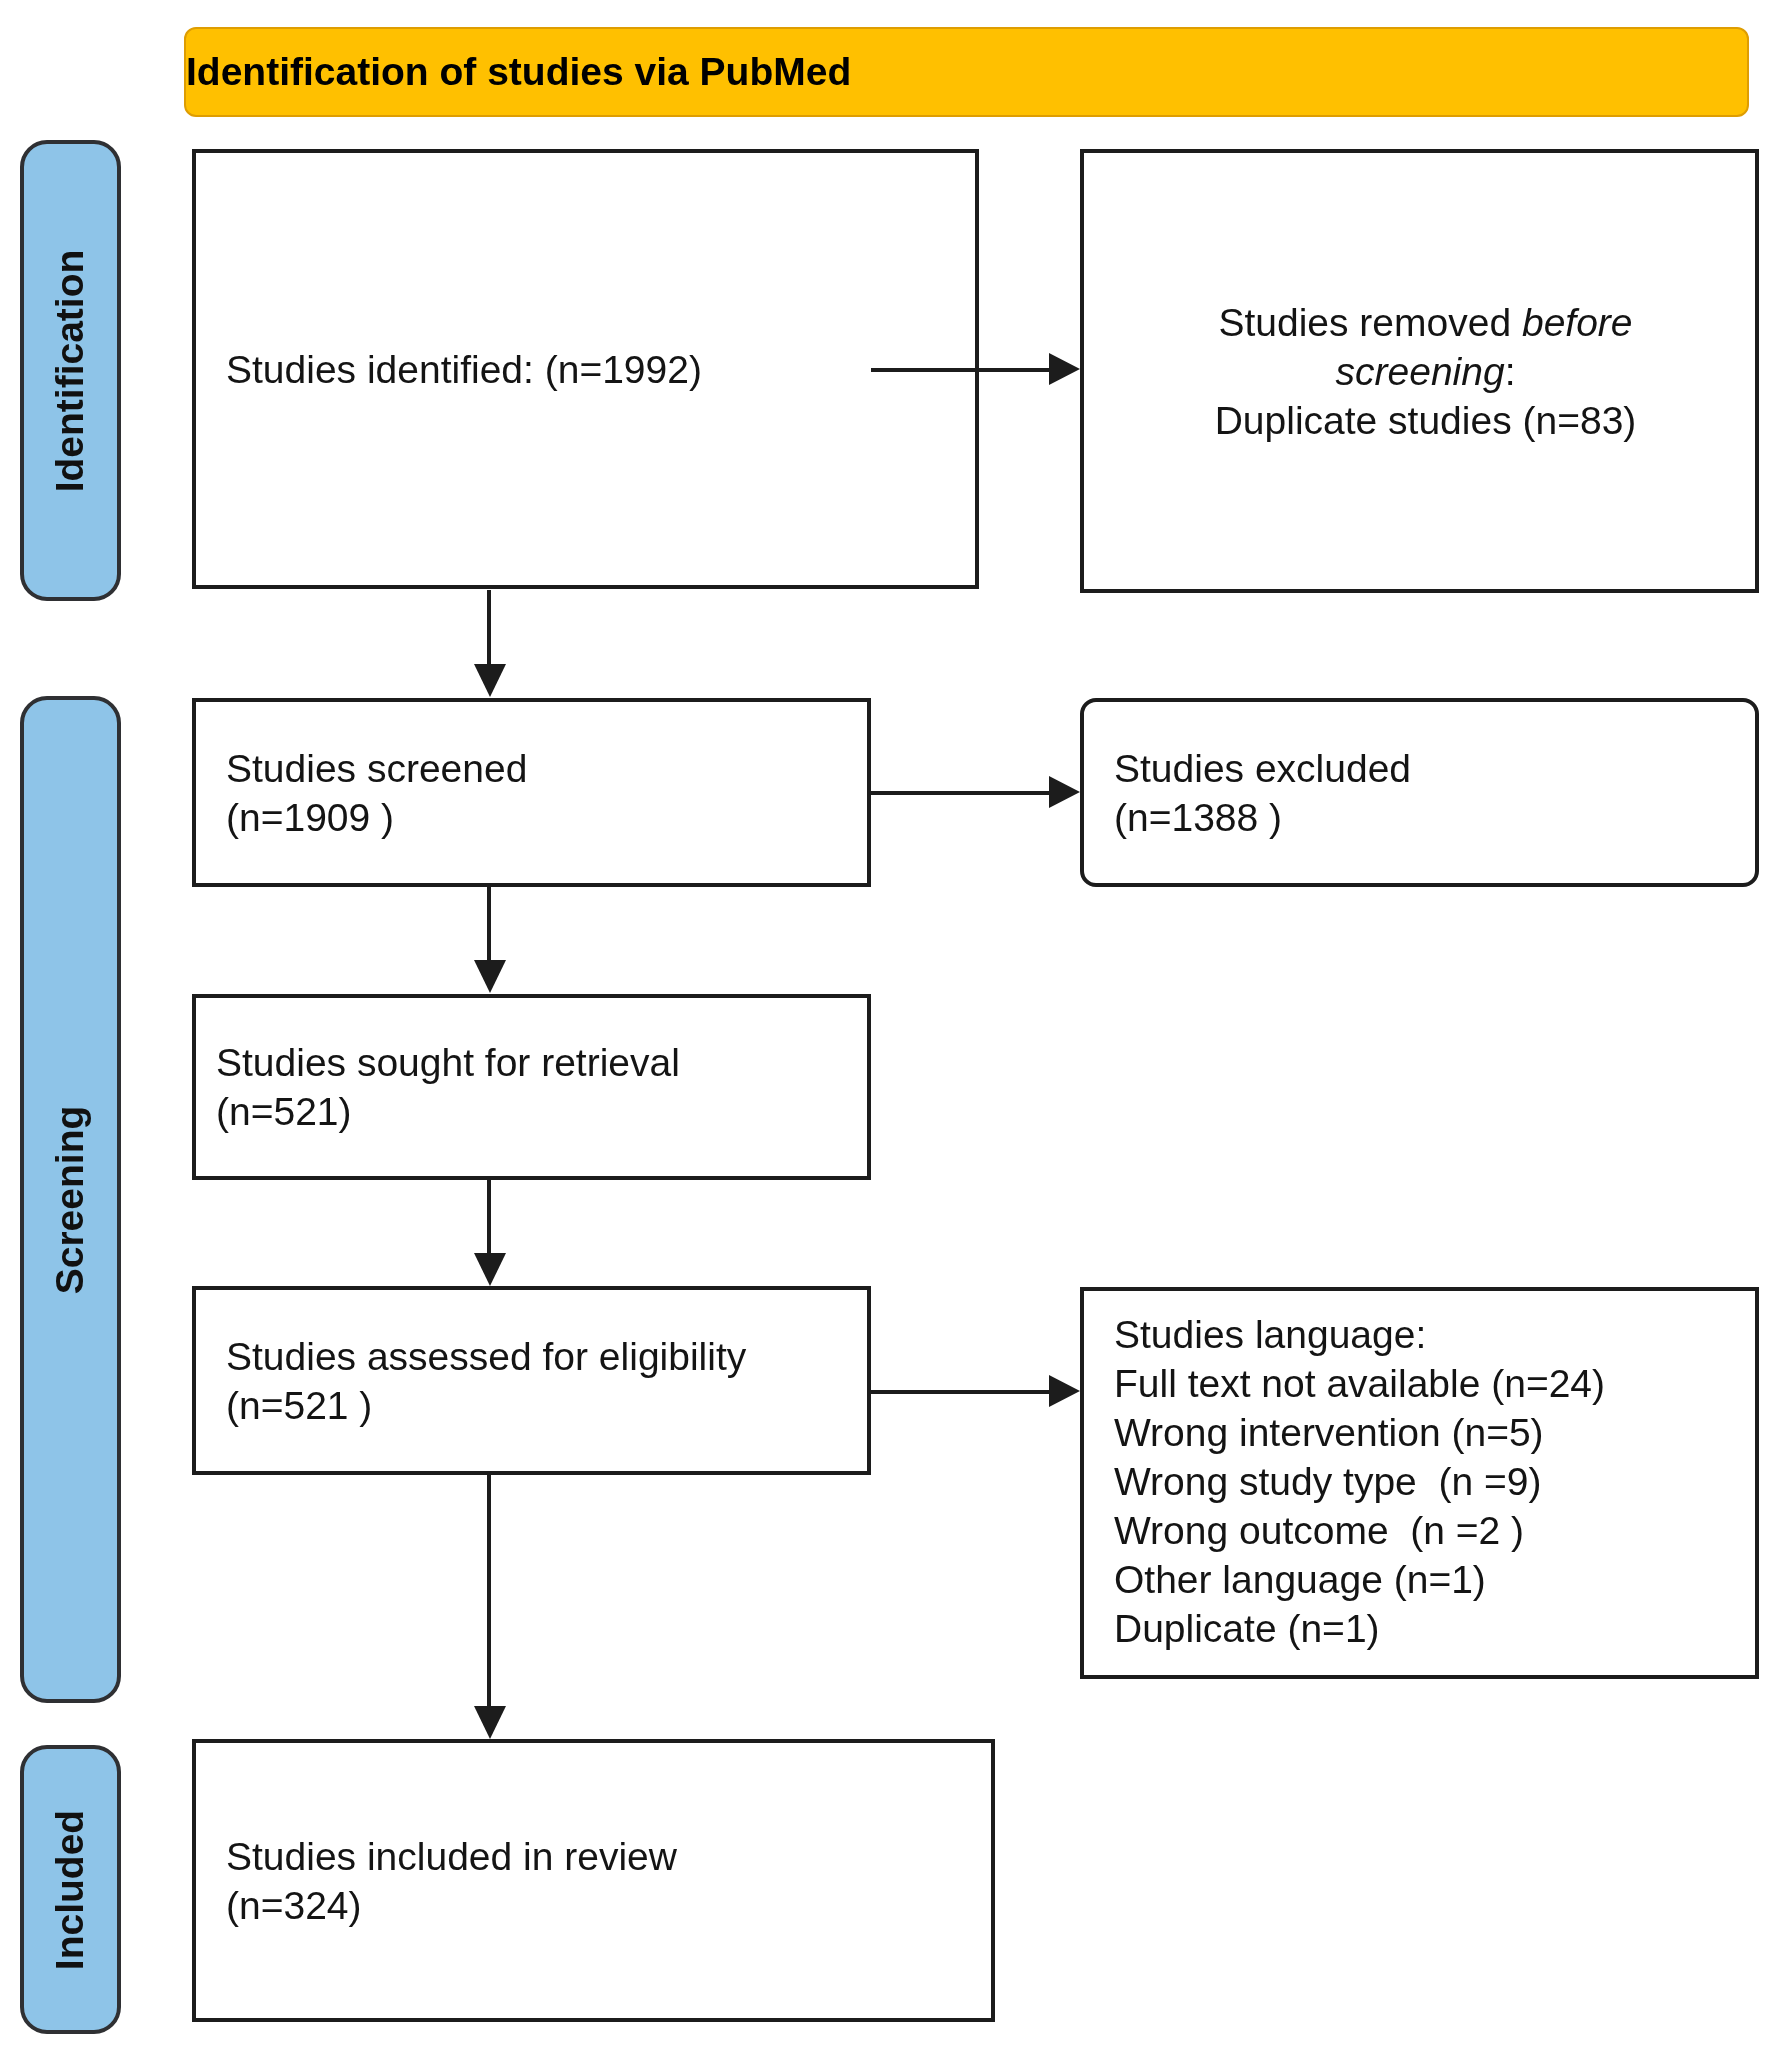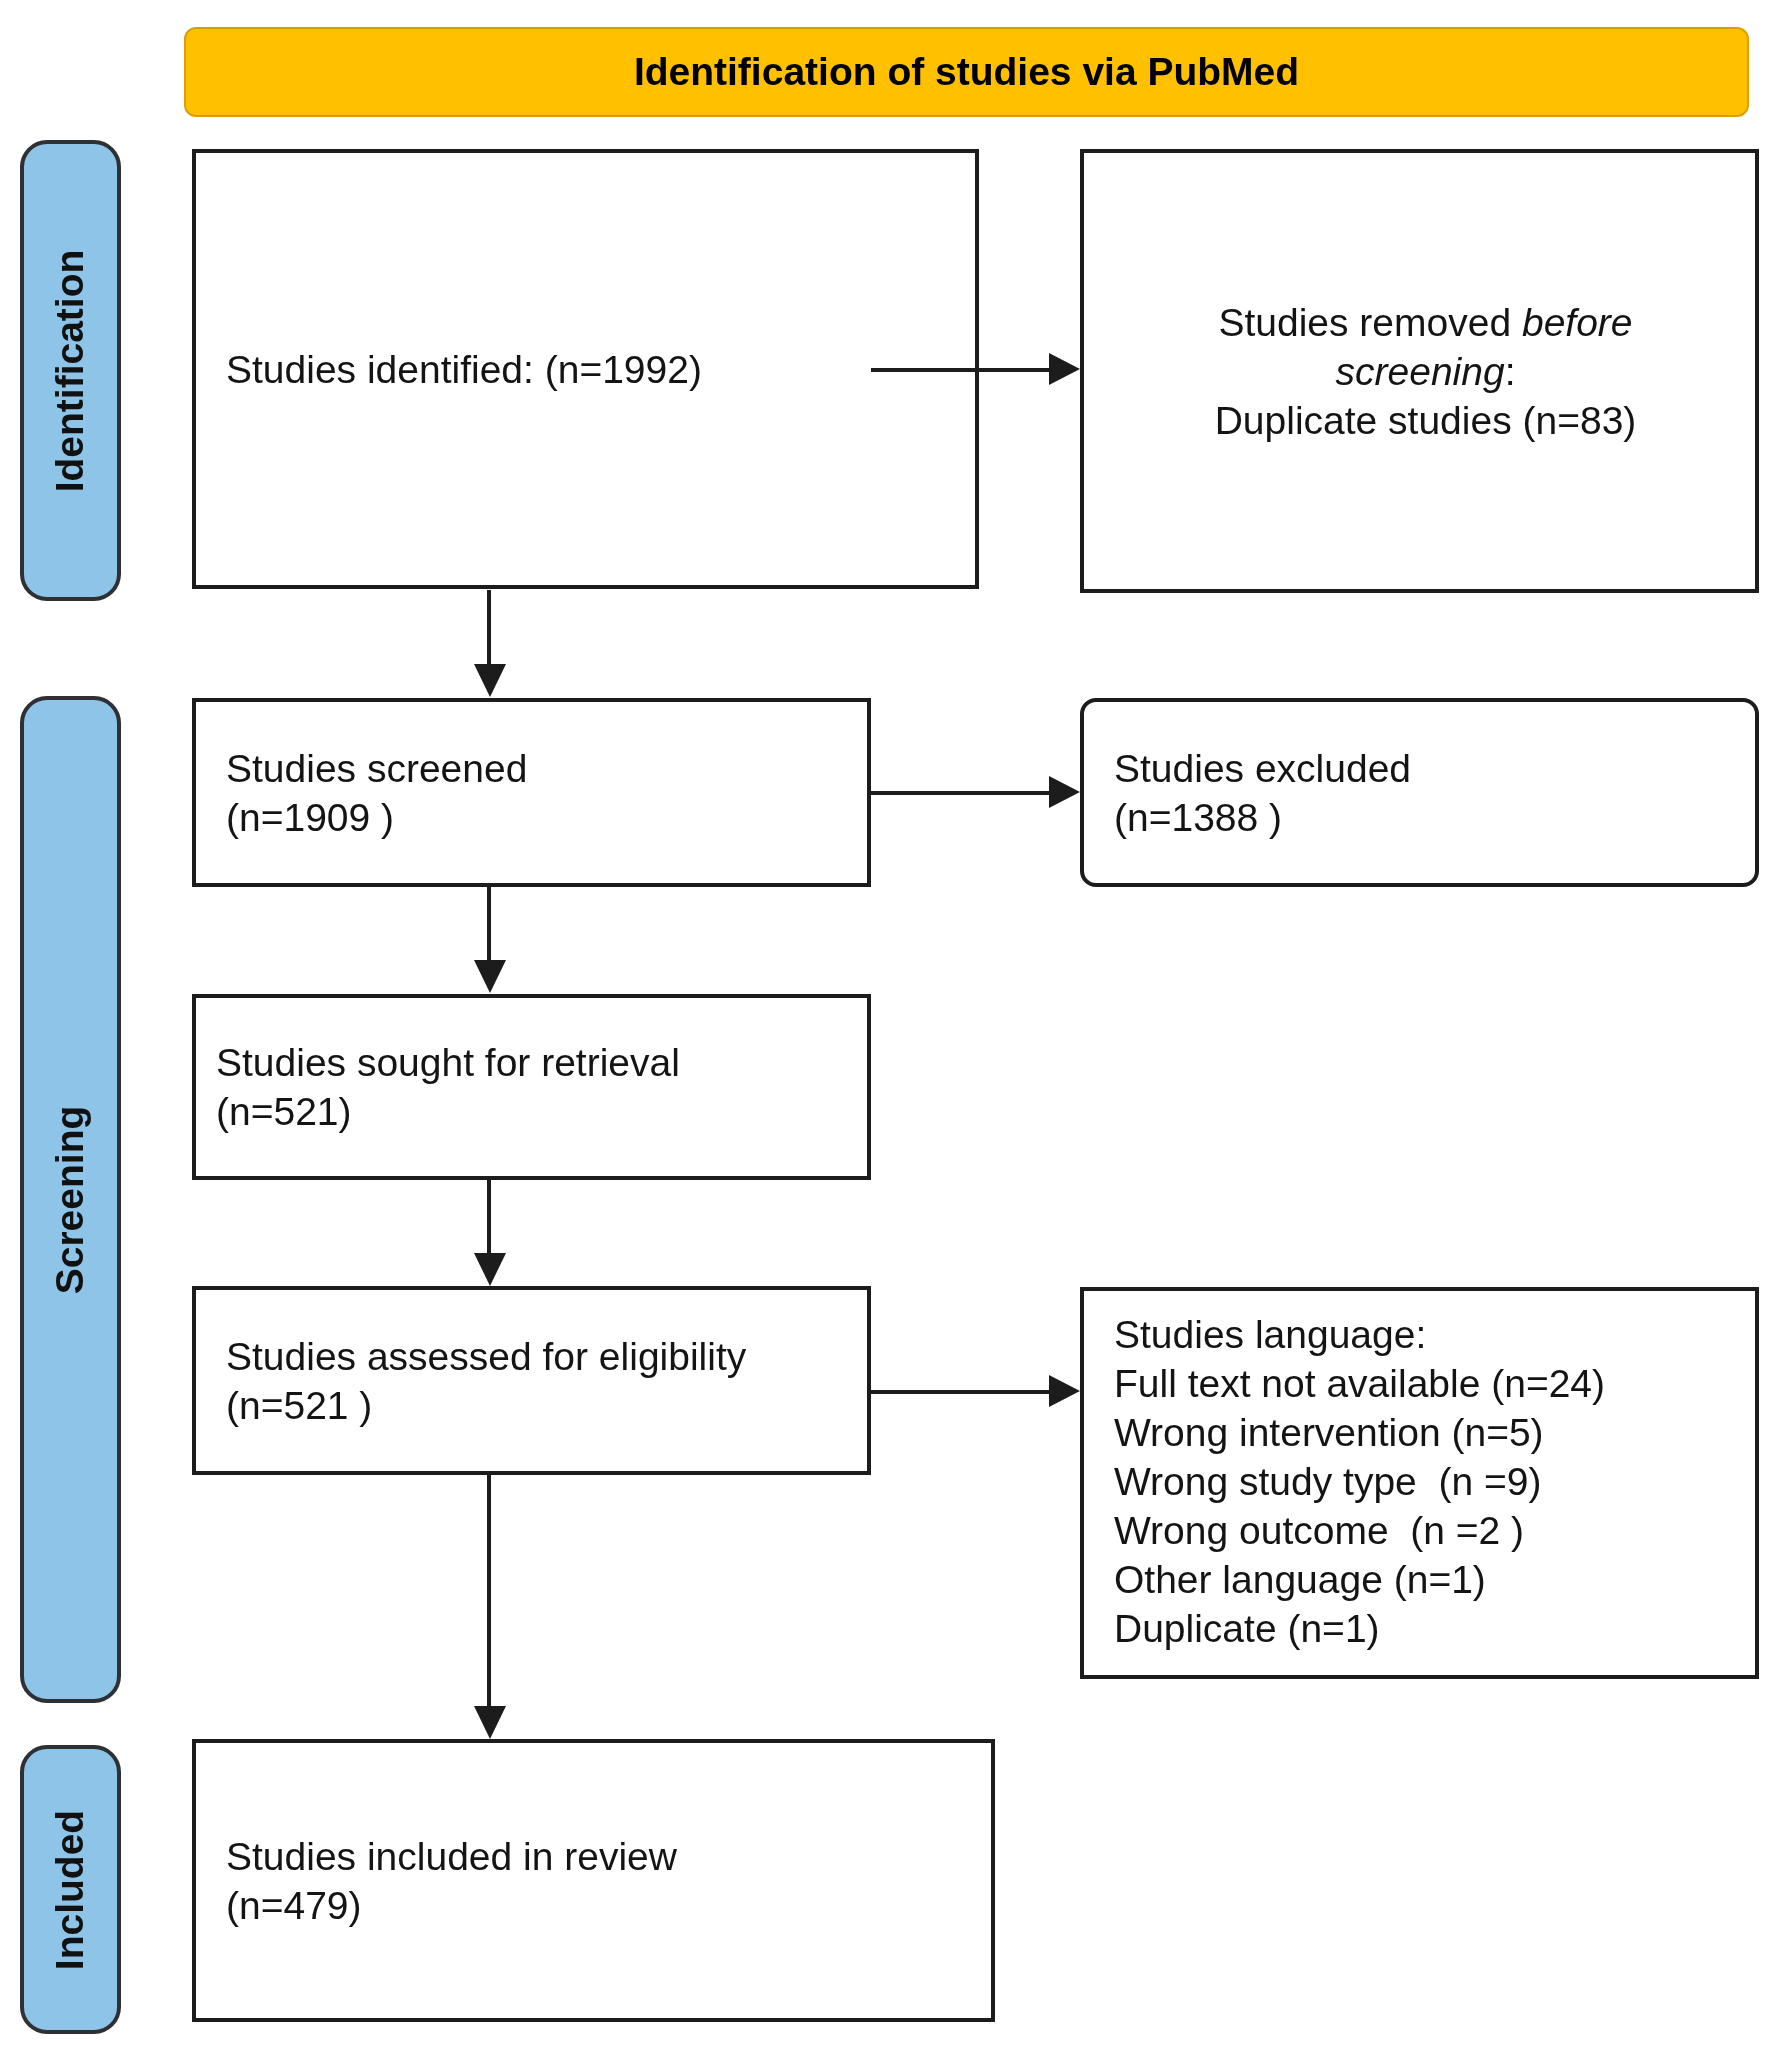--- a/index.html
+++ b/index.html
@@ -21,21 +21,21 @@
   }
   #diagram { position: absolute; inset: 0; }
 
   
   .banner {
     position: absolute;
     left: 184px; top: 27px; width: 1565px; height: 90px;
     background: var(--banner-bg);
     border: 2.4px solid var(--banner-border);
     border-radius: 12px;
-    display: flex; align-items: center; justify-content: center;
+    display: flex; align-items: center; justify-content: flex-start;
   }
   .banner-title {
     font-size: 39px; font-weight: bold; color: #000;
     white-space: nowrap;
   }
 
   
   .stage {
     position: absolute;
     left: 20px; width: 101px;
@@ -120,21 +120,21 @@
     <div class="line">(n=521)</div>
   </div>
 
   <div class="box" id="box-assessed">
     <div class="line">Studies assessed for eligibility</div>
     <div class="line">(n=521 )</div>
   </div>
 
   <div class="box" id="box-included">
     <div class="line">Studies included in review</div>
-    <div class="line">(n=479)</div>
+    <div class="line">(n=324)</div>
   </div>
 
   <div class="box" id="box-removed">
     <div class="line"><span>Studies removed </span><i>before</i></div>
     <div class="line"><i>screening</i><span>:</span></div>
     <div class="line">Duplicate studies (n=83)</div>
   </div>
 
   <div class="box" id="box-screened-excluded">
     <div class="line">Studies excluded</div>

